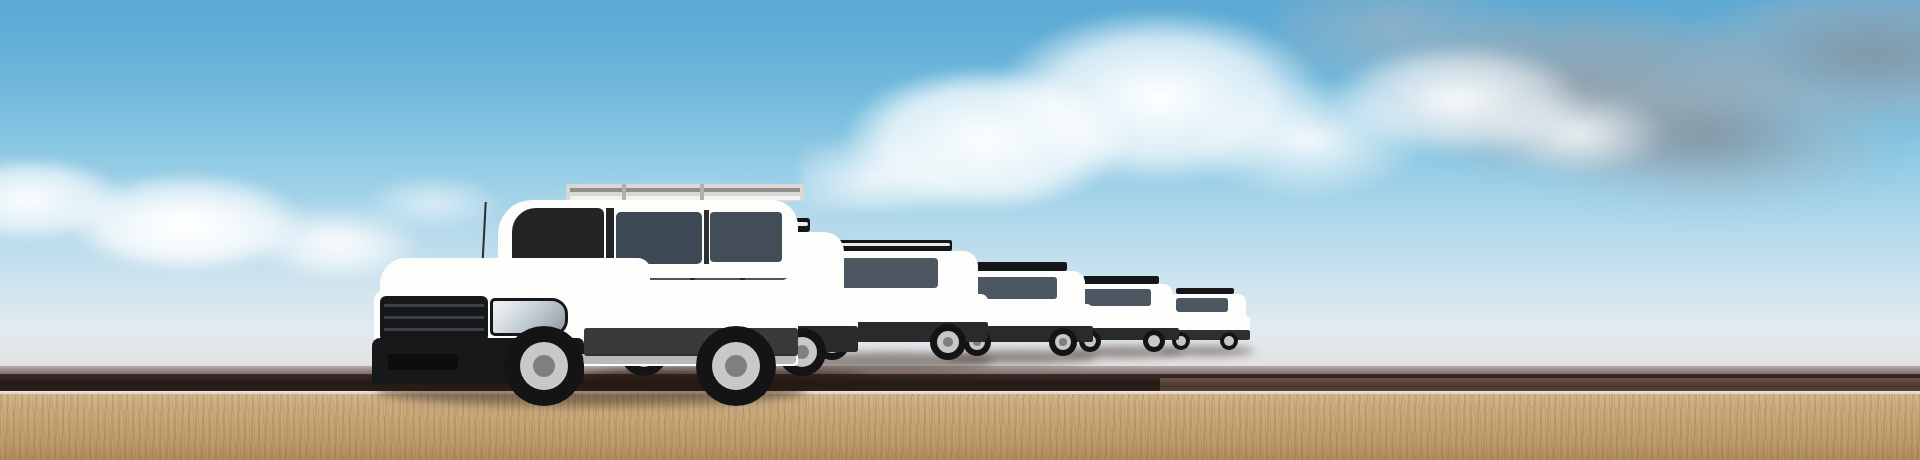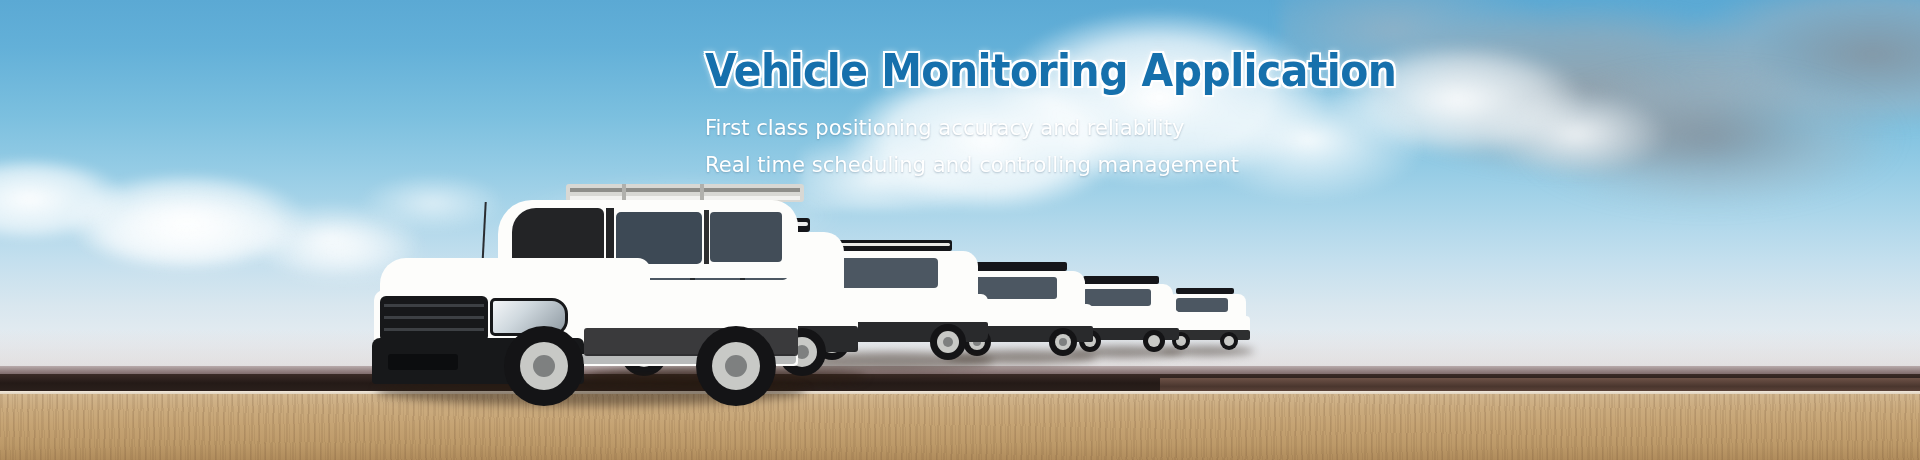--- a/index.html
+++ b/index.html
@@ -305,19 +305,14 @@
     <div class="dark" style="left:214px;top:150px;width:214px;height:28px;border-radius:3px;opacity:.85;"></div>
 
     <div class="wheel" style="left:134px;top:148px;width:80px;height:80px;"></div>
     <div class="rim" style="left:150px;top:164px;width:48px;height:48px;"></div>
     <div class="hub" style="left:163px;top:177px;width:22px;height:22px;"></div>
     <div class="wheel" style="left:326px;top:148px;width:80px;height:80px;"></div>
     <div class="rim" style="left:342px;top:164px;width:48px;height:48px;"></div>
     <div class="hub" style="left:355px;top:177px;width:22px;height:22px;"></div>
   </div>
 
-  <div class="textwrap">
-    <div class="title">Vehicle Monitoring Application</div>
-    <div class="sub">First class positioning accuracy and reliability</div>
-    <div class="sub">Real time scheduling and controlling management</div>
-  </div>
 
 </div>
 
 </body></html>

